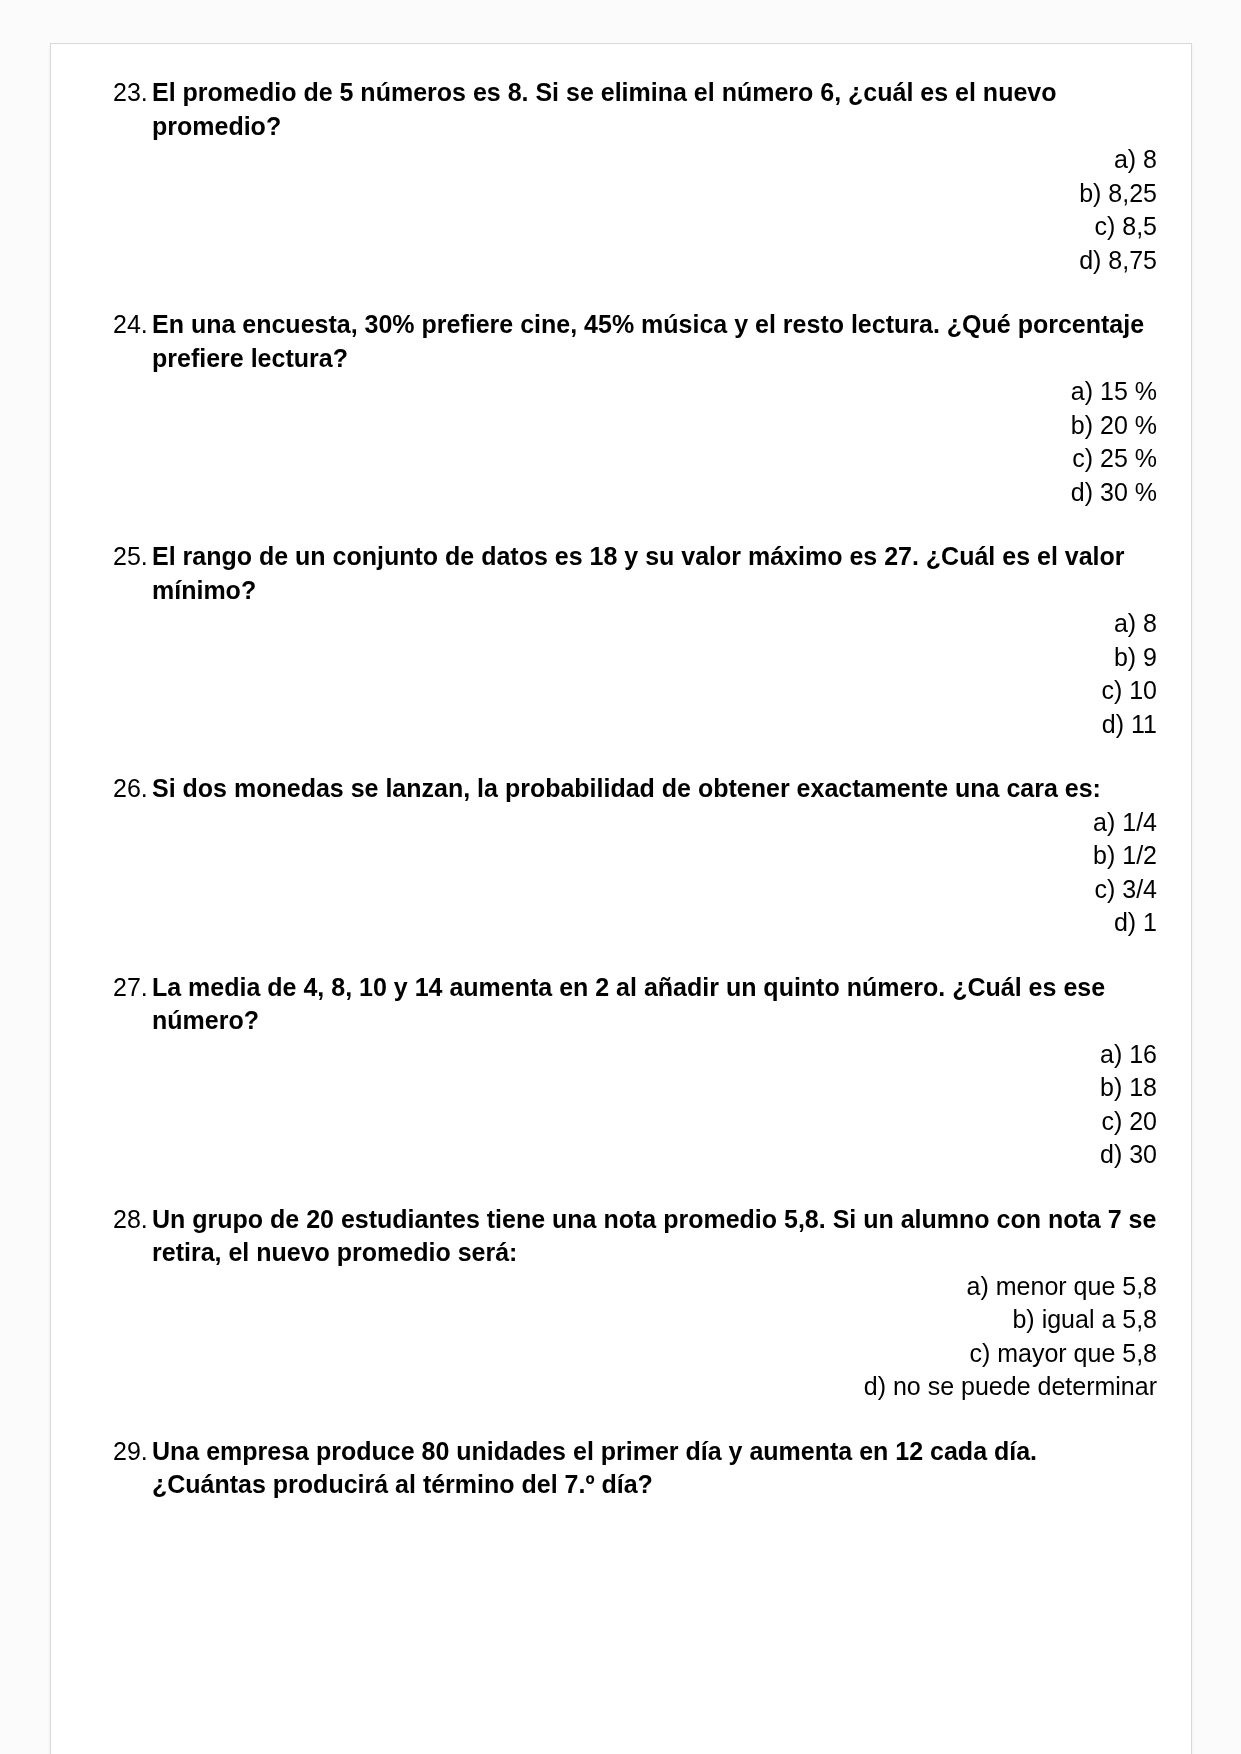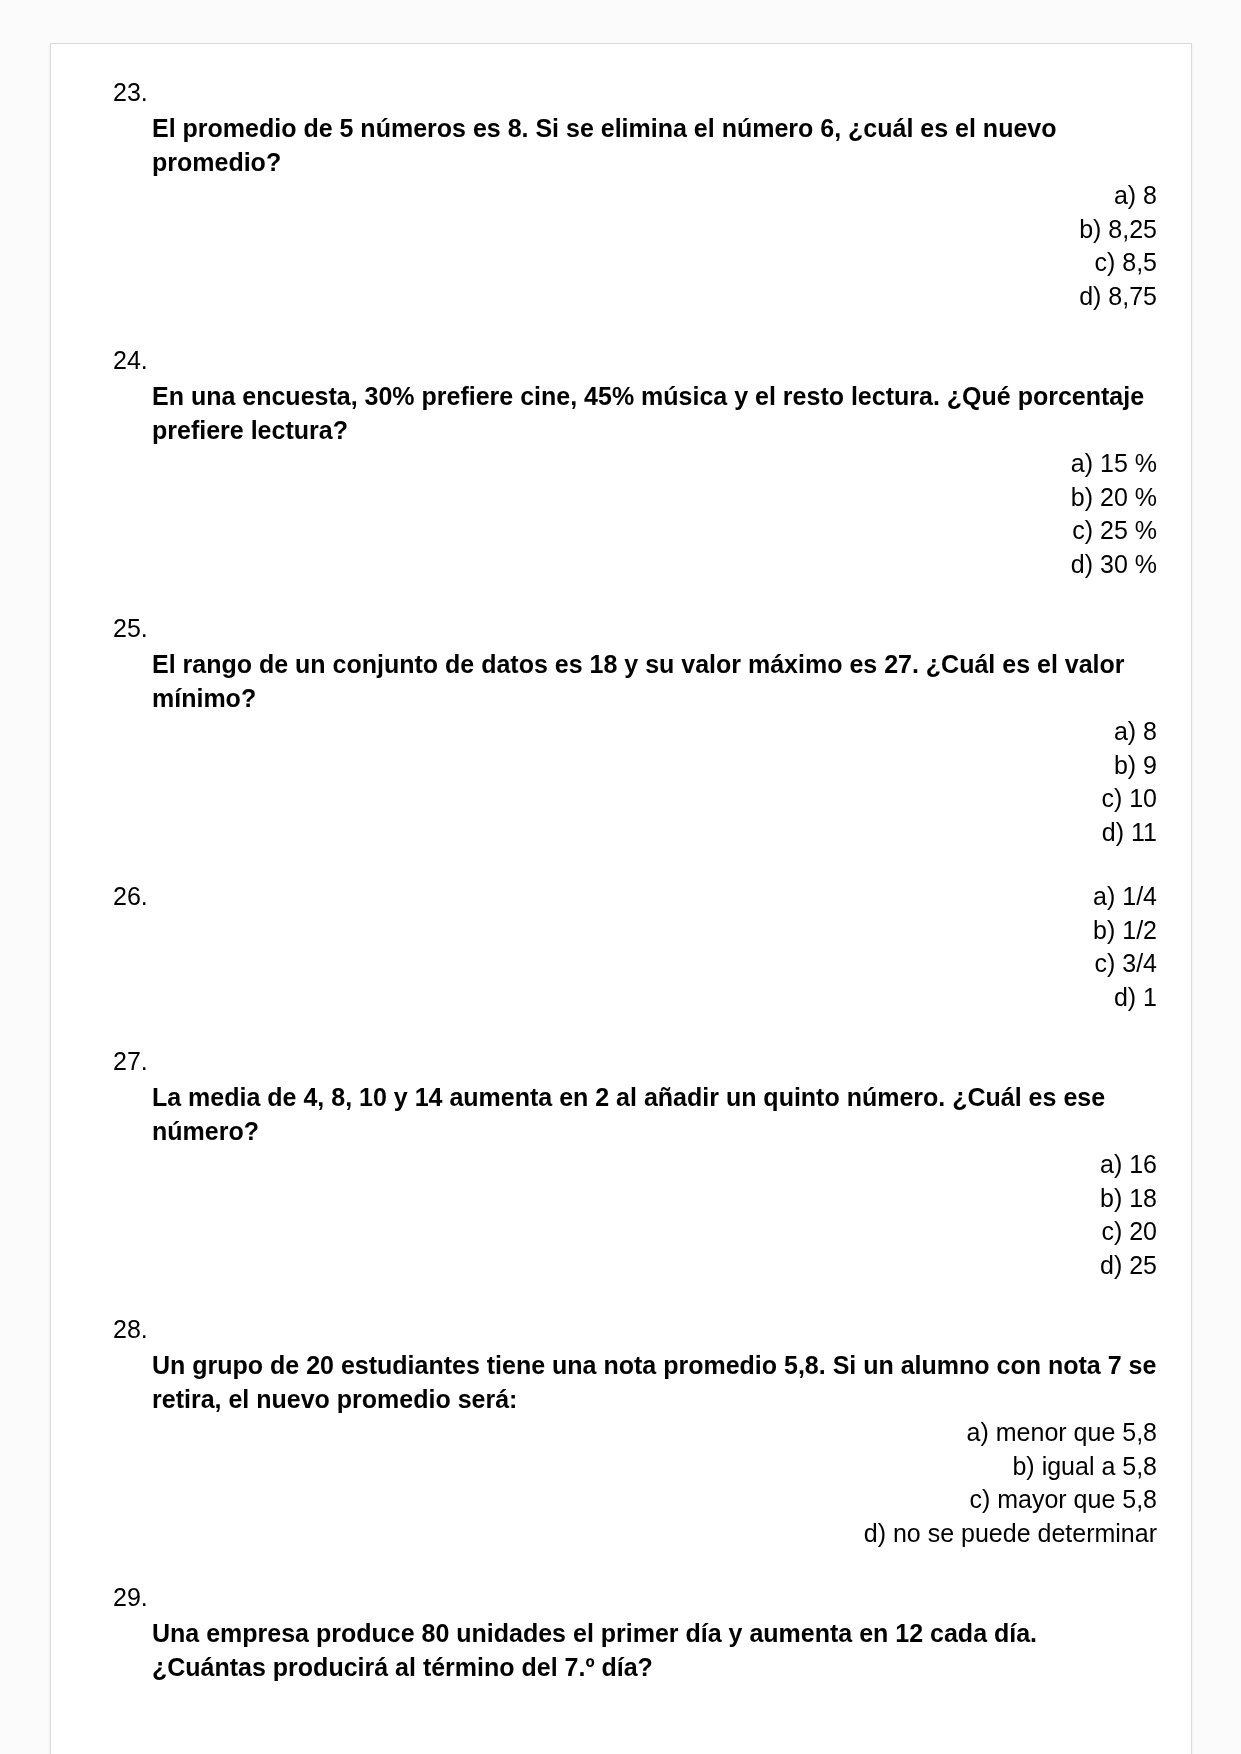--- a/index.html
+++ b/index.html
@@ -38,21 +38,20 @@
     flex: 0 0 39px;
     font-weight: normal;
     white-space: nowrap;
   }
   .qbody {
     flex: 1 1 auto;
     min-width: 0;
   }
   .qtext {
     font-weight: bold;
-    margin-top: 36px;
   }
   .options {
     font-weight: normal;
   }
   .option {
     white-space: pre-wrap;
     text-align: right;
   }
 </style>
 </head>
@@ -95,38 +94,39 @@
             <div class="option">b) 9</div>
             <div class="option">c) 10</div>
             <div class="option">d) 11</div>
           </div>
     </div>
   </div>
 
   <div class="question">
     <div class="qnum">26.</div>
     <div class="qbody">
+      <div class="qtext">Si dos monedas se lanzan, la probabilidad de obtener exactamente una cara es:</div>
       <div class="options">
             <div class="option">a) 1/4</div>
             <div class="option">b) 1/2</div>
             <div class="option">c) 3/4</div>
             <div class="option">d) 1</div>
           </div>
     </div>
   </div>
 
   <div class="question">
     <div class="qnum">27.</div>
     <div class="qbody">
       <div class="qtext">La media de 4, 8, 10 y 14 aumenta en 2 al añadir un quinto número. ¿Cuál es ese número?</div>
       <div class="options">
             <div class="option">a) 16</div>
             <div class="option">b) 18</div>
             <div class="option">c) 20</div>
-            <div class="option">d) 25</div>
+            <div class="option">d) 30</div>
           </div>
     </div>
   </div>
 
   <div class="question">
     <div class="qnum">28.</div>
     <div class="qbody">
       <div class="qtext">Un grupo de 20 estudiantes tiene una nota promedio 5,8. Si un alumno con nota 7 se retira, el nuevo promedio será:</div>
       <div class="options">
             <div class="option">a) menor que 5,8</div>

